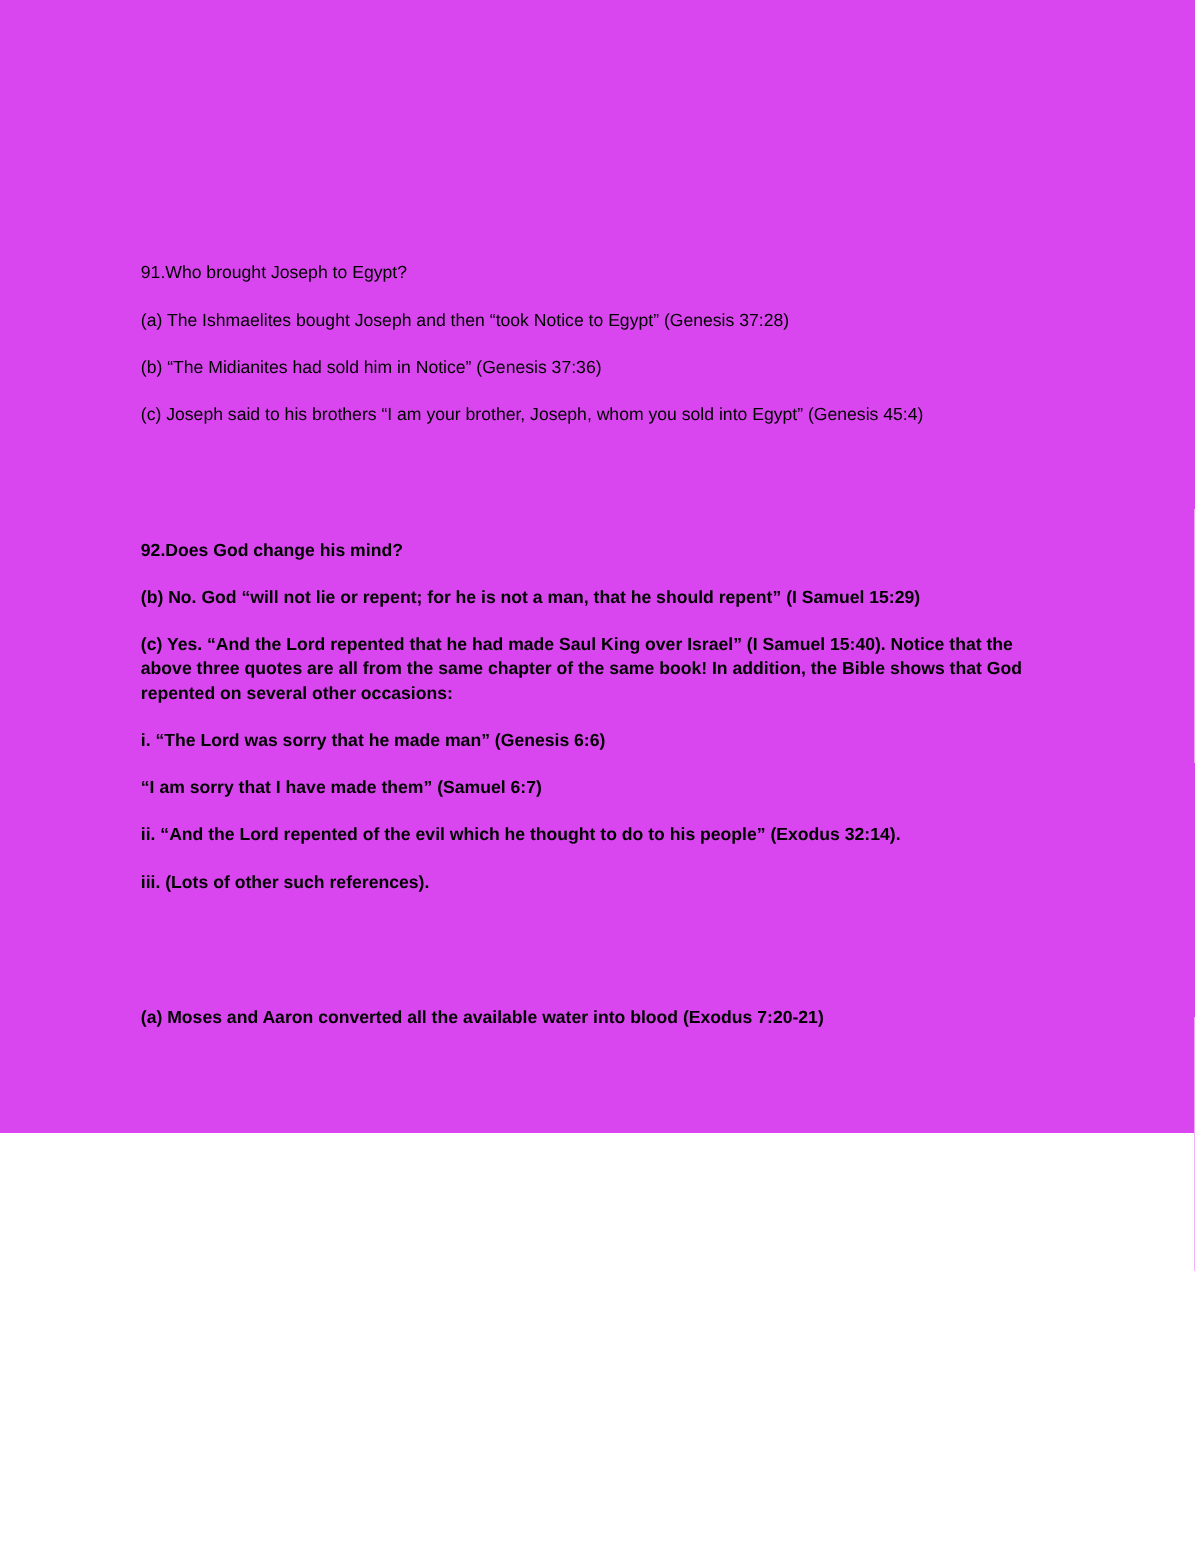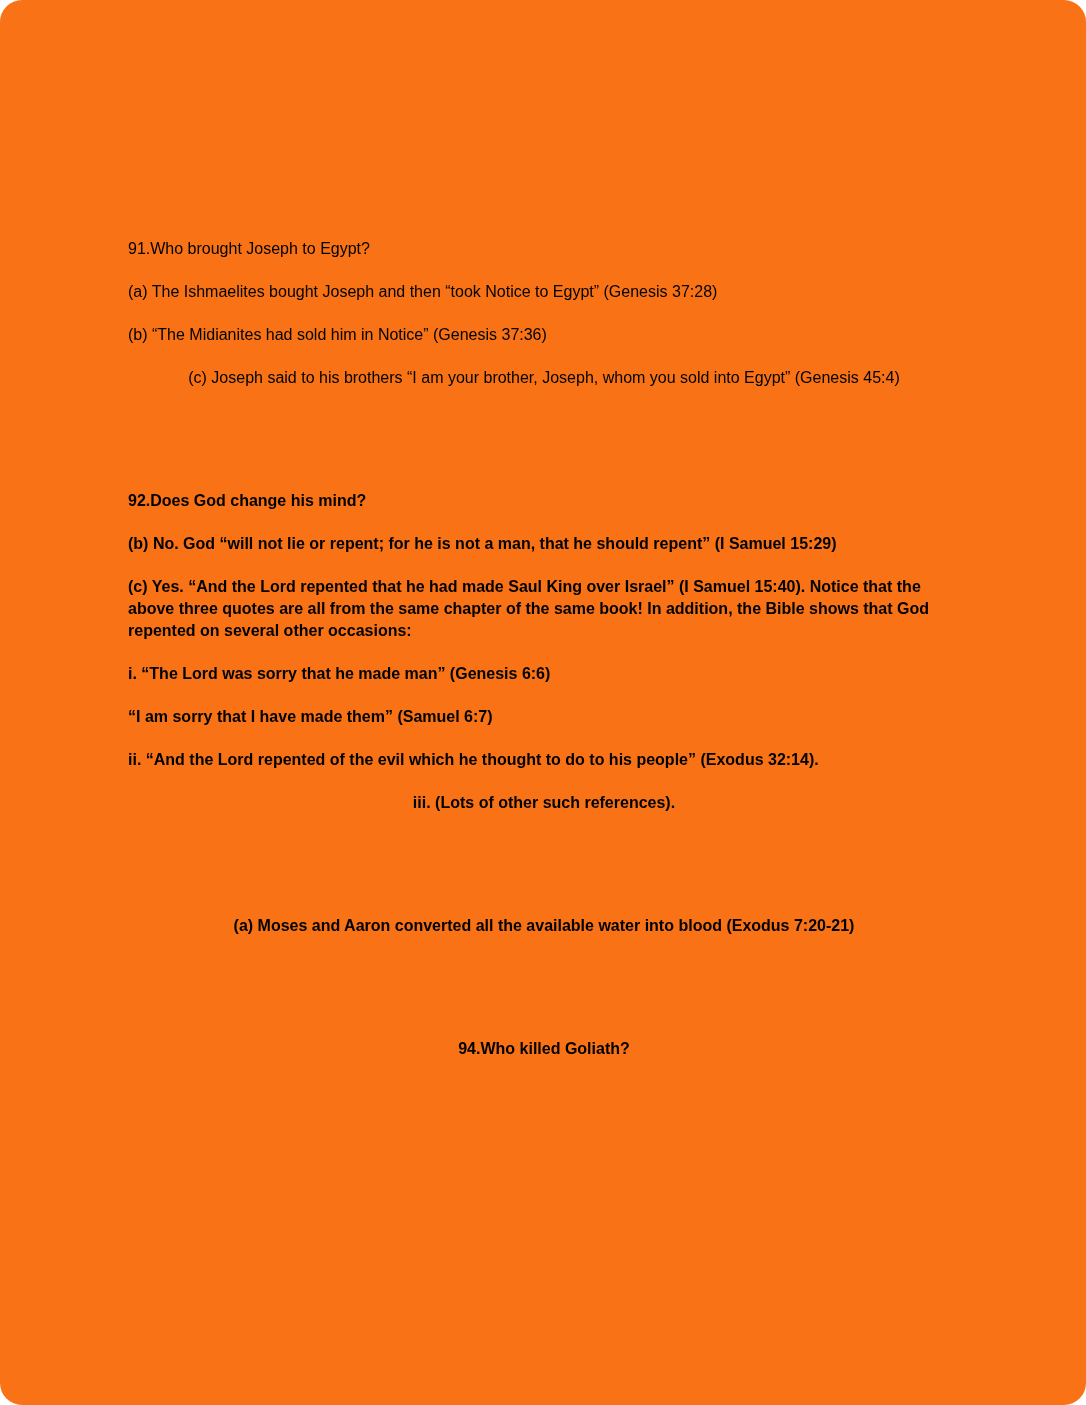--- a/index.html
+++ b/index.html
@@ -3,38 +3,37 @@
 <meta charset="utf-8">
 <style>
   * { margin: 0; padding: 0; box-sizing: border-box; }
   html, body {
     background: #ffffff;
     font-family: "Liberation Sans", "DejaVu Sans", sans-serif;
   }
   .page {
     position: relative;
     width: 1086px;
-    height: 1405px;
-    background: #f97316;
+    height: 1030px;
+    background: #d946ef;
     overflow: hidden;
-    border-radius: 22px;
   }
   .content {
     position: absolute;
     top: 238px;
     left: 128px;
     width: 832px;
     color: #000000;
     font-size: 16px;
     line-height: 22px;
   }
   .question-section { margin: 0; }
   .question-section + .question-section { margin-top: 101px; font-weight: bold; }
   .content p { margin: 0 0 21px 0; }
-  .content p:last-child { margin-bottom: 0; text-align: center; }
+  .content p:last-child { margin-bottom: 0; }
 </style>
 </head>
 <body>
 
 <div class="page">
   <div class="content">
 
     <section class="question-section">
       <p>91.Who brought Joseph to Egypt?</p>
       <p>(a) The Ishmaelites bought Joseph and then “took Notice to Egypt” (Genesis 37:28)</p>

